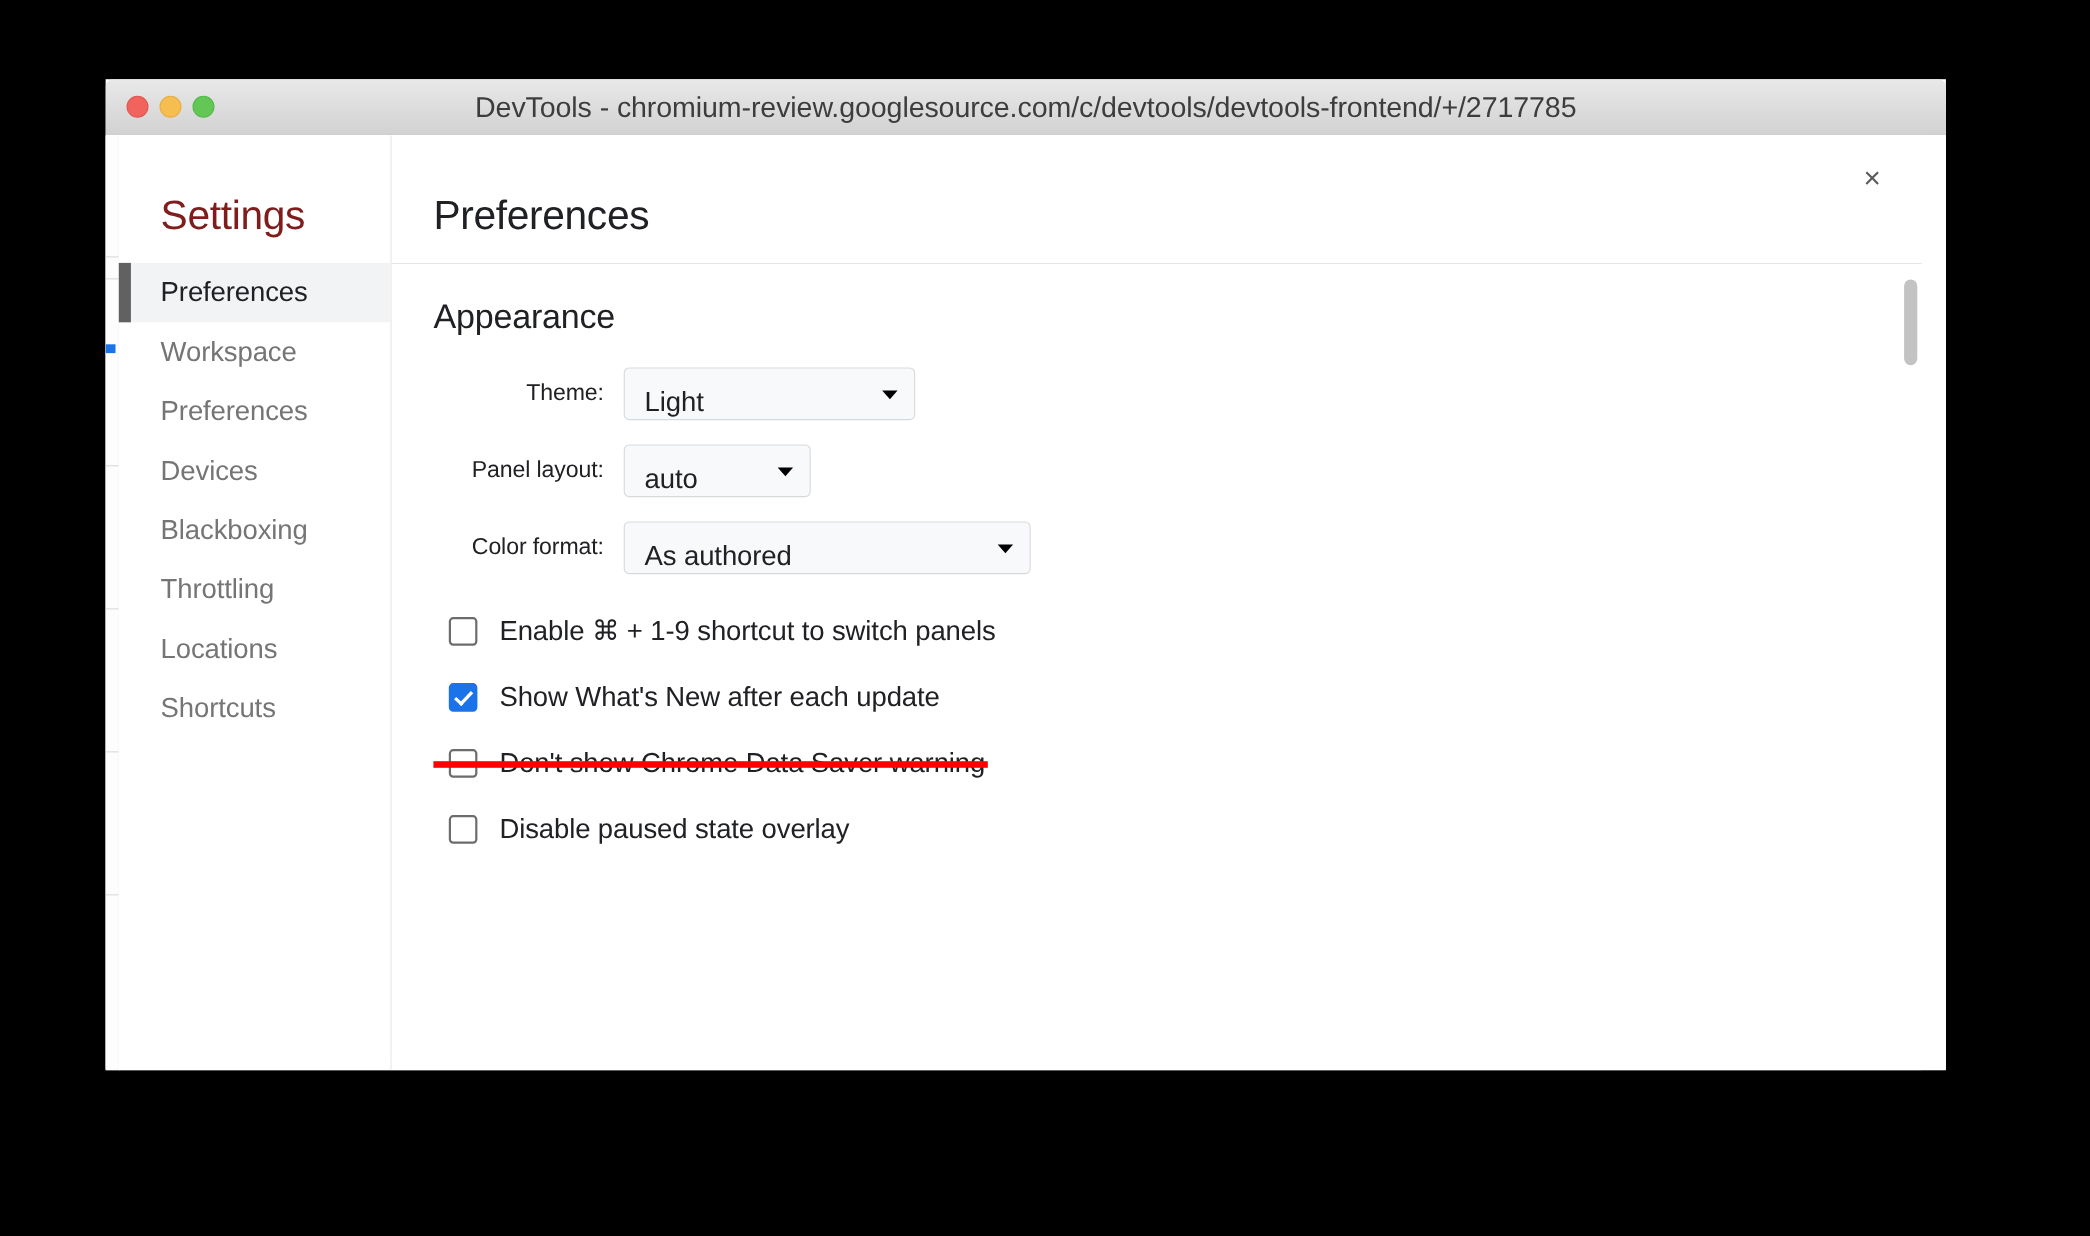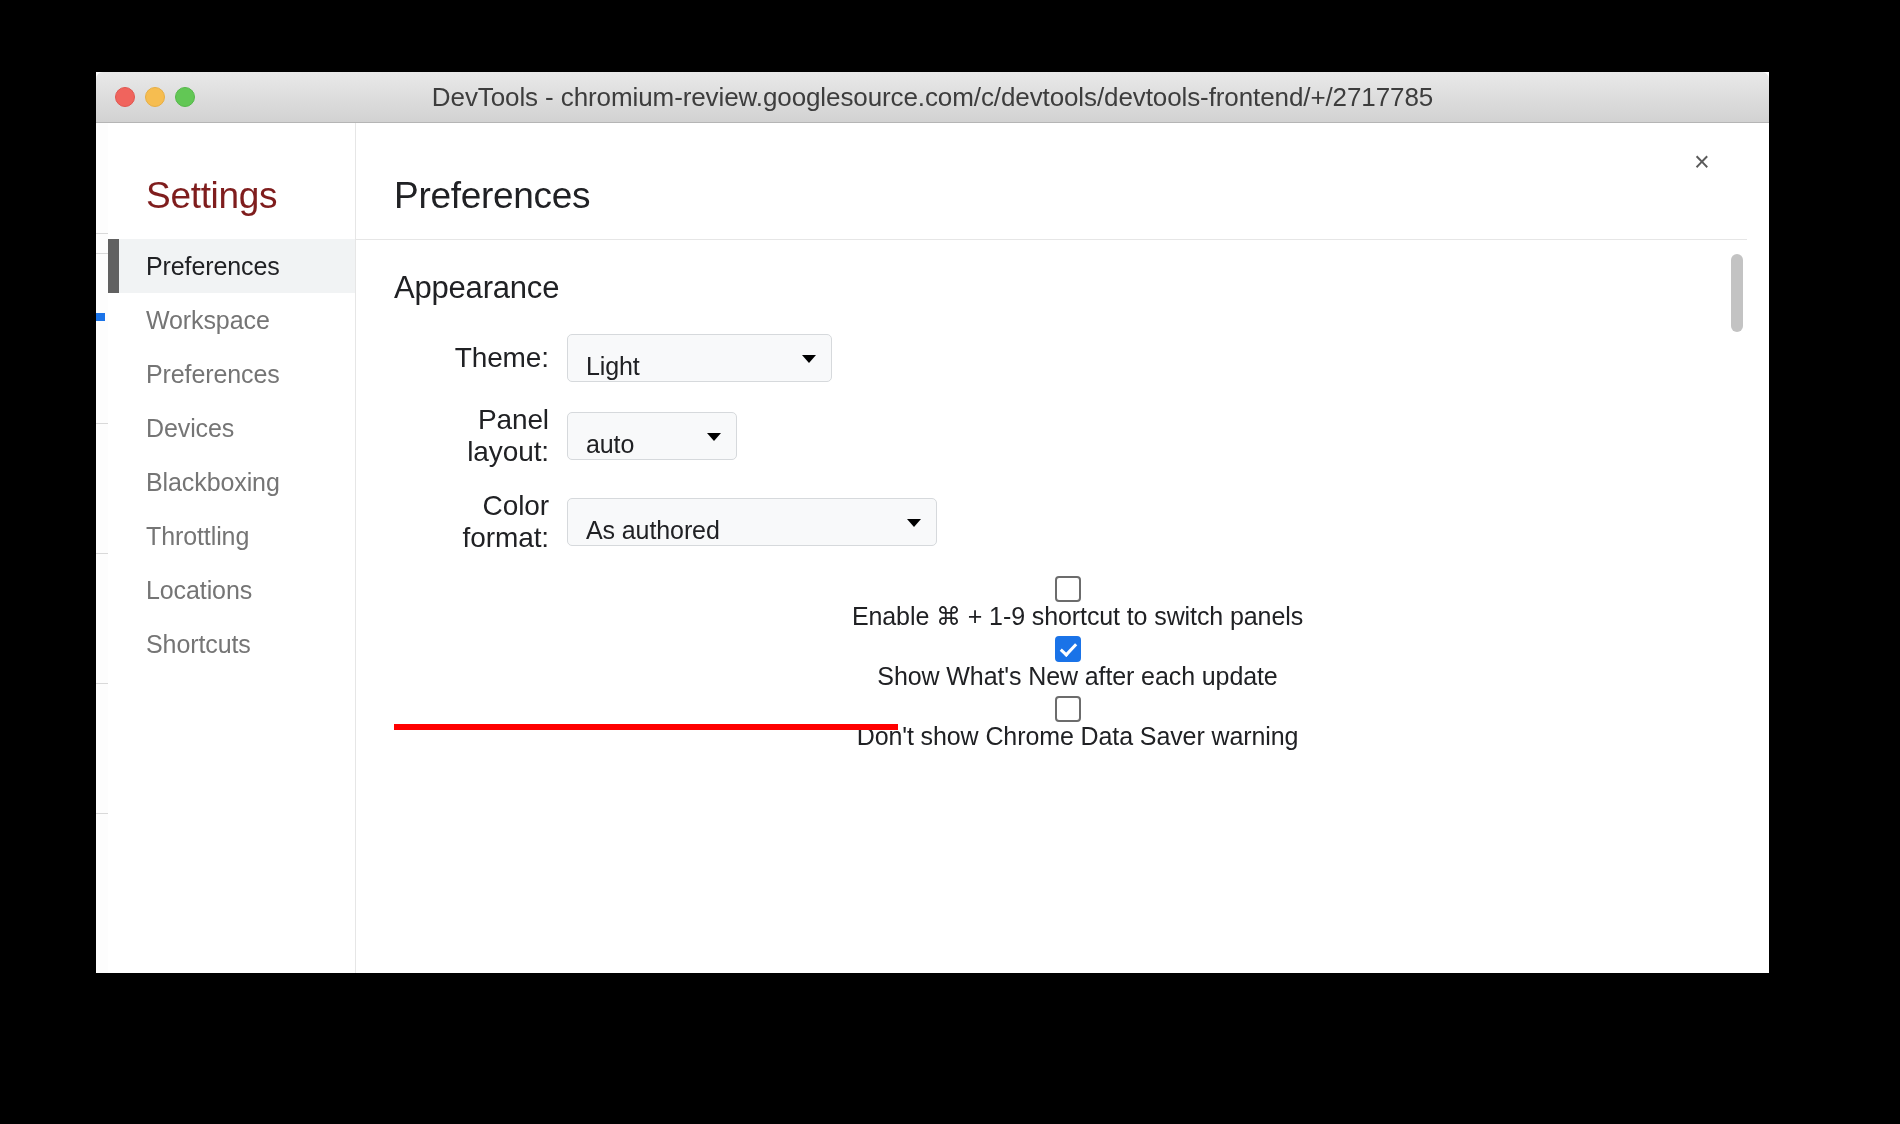--- a/index.html
+++ b/index.html
@@ -202,21 +202,21 @@
     letter-spacing: -0.2px;
   }
 
   
   .select-row {
     display: flex;
     align-items: center;
     margin-bottom: 22px;
   }
   .select-label {
-    font-size: 28px;
+    font-size: 21px;
     color: #202124;
     text-align: right;
     width: 155px;
     flex: 0 0 155px;
     margin-right: 18px;
     letter-spacing: -0.1px;
   }
   .select-box {
     position: relative;
     height: 48px;
@@ -247,21 +247,20 @@
   #select-panel-layout{ width: 170px; }
   #select-color-format{ width: 370px; }
 
   
   .check-row {
     position: relative;
     display: flex;
     align-items: center;
     height: 60px;
     padding-left: 14px;
-    flex-direction: column;
   }
   .checkbox {
     width: 26px;
     height: 26px;
     flex: 0 0 26px;
     border: 2px solid #6c6c6c;
     border-radius: 4px;
     background: #ffffff;
     box-sizing: border-box;
     margin-right: 20px;
@@ -428,20 +427,24 @@
                 <span class="checkbox checked"></span>
                 <span class="check-label">Show What's New after each update</span>
               </div>
 
               <div class="check-row">
                 <span class="checkbox"></span>
                 <span class="check-label">Don't show Chrome Data Saver warning</span>
                 <span class="strike-annotation"></span>
               </div>
 
+              <div class="check-row">
+                <span class="checkbox"></span>
+                <span class="check-label">Disable paused state overlay</span>
+              </div>
 
             </div>
 
             <div id="content-bottom-fade"></div>
             <div id="scrollbar-track"></div>
             <div id="scrollbar-thumb"></div>
           </div>
         </div>
 
       </div>

